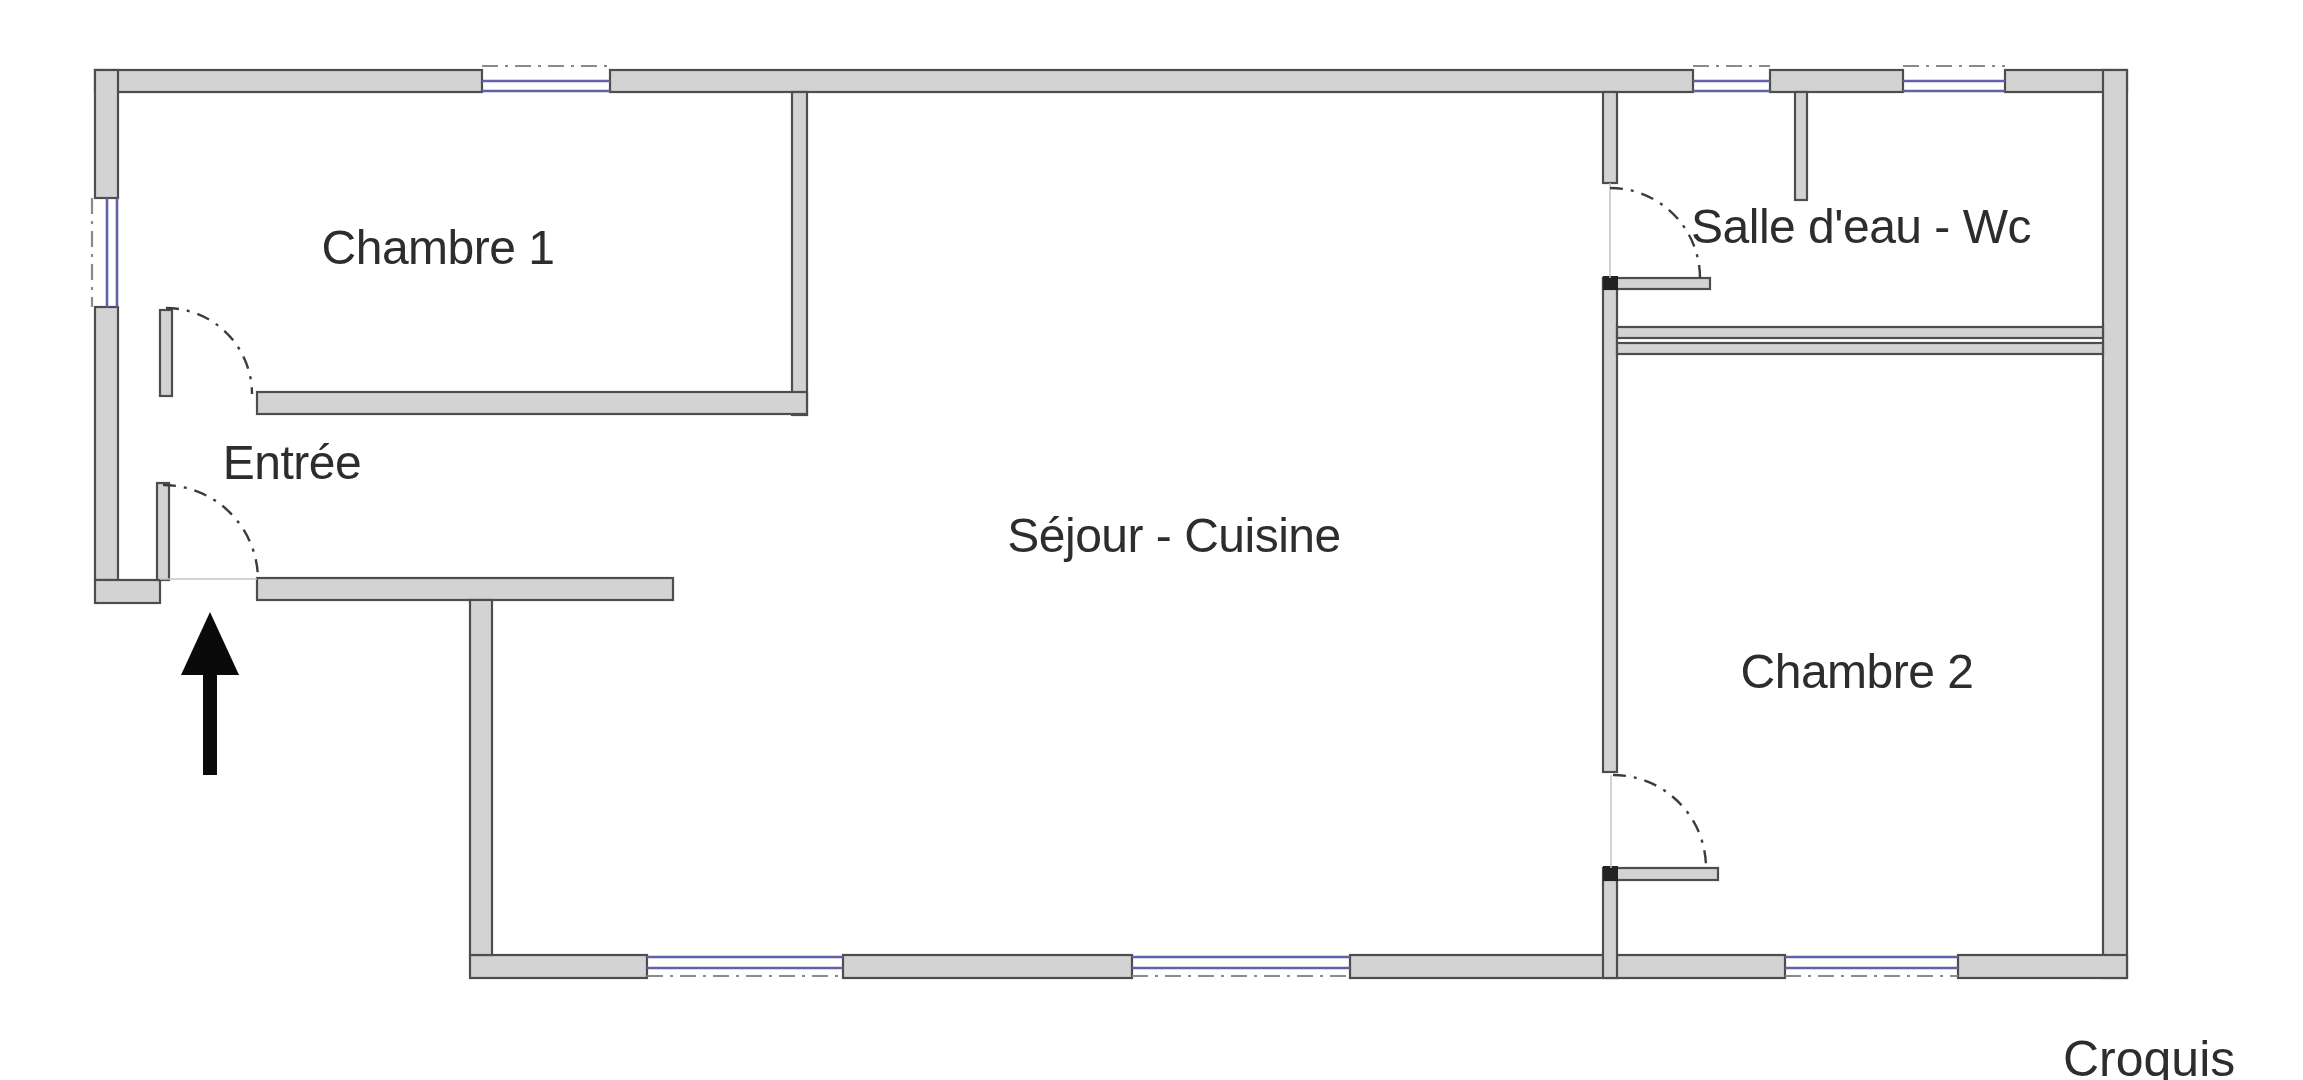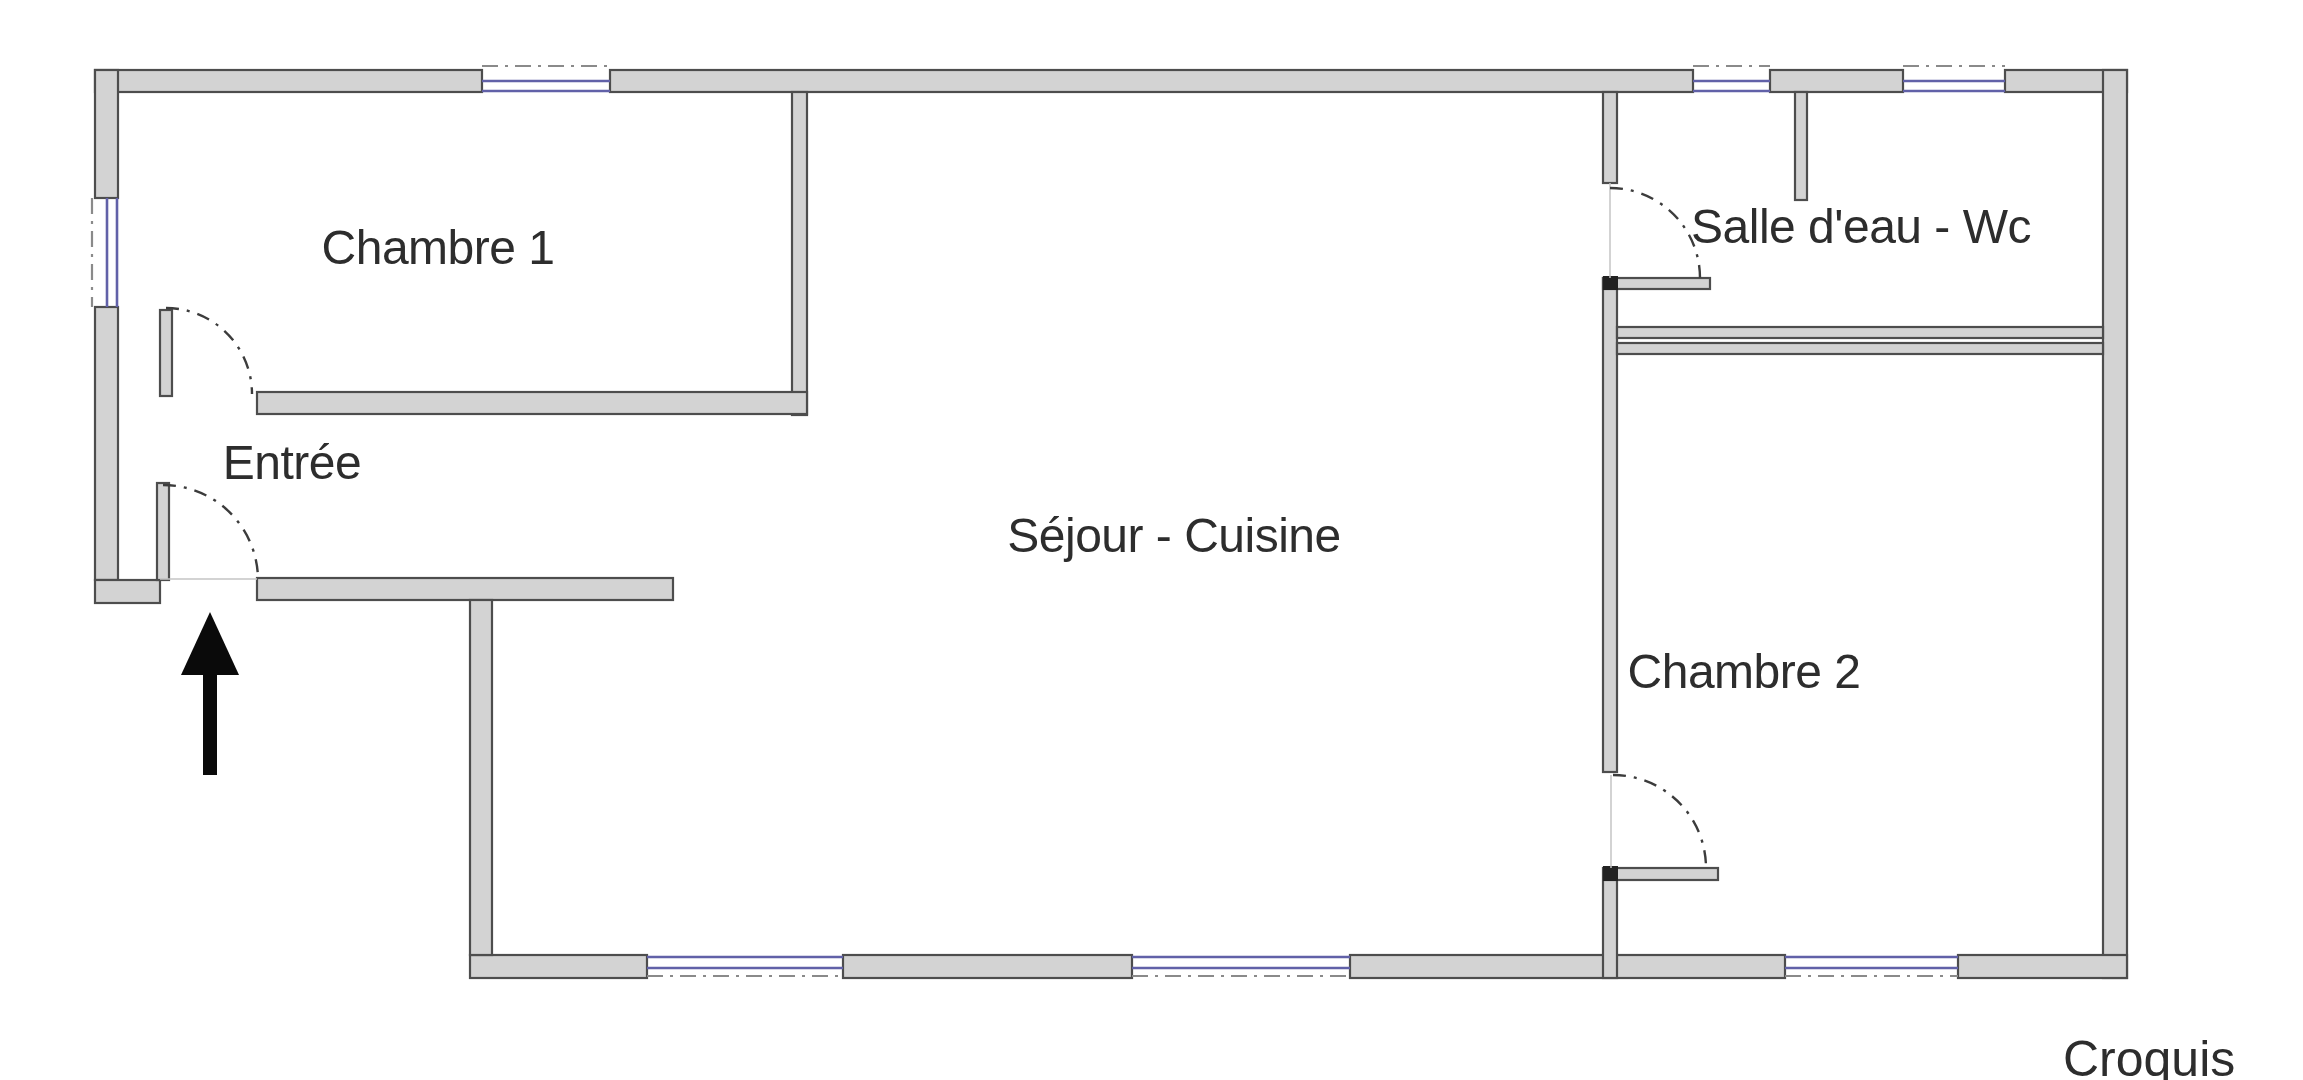--- a/index.html
+++ b/index.html
@@ -90,16 +90,16 @@
       <path d="M 1610 188 A 90 90 0 0 1 1700 278" fill="none" stroke="#3c3c3c" stroke-width="2.4" stroke-dasharray="13 8 3 8"></path>
       <path d="M 1613 775 A 93 93 0 0 1 1706 868" fill="none" stroke="#3c3c3c" stroke-width="2.4" stroke-dasharray="13 8 3 8"></path>
       <polygon points="210,612 181,675 239,675" fill="#0a0a0a"></polygon>
       <rect x="203" y="673" width="14" height="102" fill="#0a0a0a"></rect>
     </svg>
 
   <div class="room-label" style="left: 438px; top: 247px;">Chambre 1</div>
   <div class="room-label" style="left: 292px; top: 462px;">Entrée</div>
   <div class="room-label" style="left: 1139px; top: 535px; margin-left: 35px;">Séjour - Cuisine</div>
   <div class="room-label" style="left: 1846px; top: 226px; margin-left: 15px;">Salle d'eau - Wc</div>
-  <div class="room-label" style="left: 1744px; top: 671px;">Chambre 2</div>
+  <div class="room-label" style="left: 1857px; top: 671px;">Chambre 2</div>
 
   <div class="caption-label" style="left: 2063px; top: 1030px;">Croquis de si</div>
 </div>
 
 </body></html>

